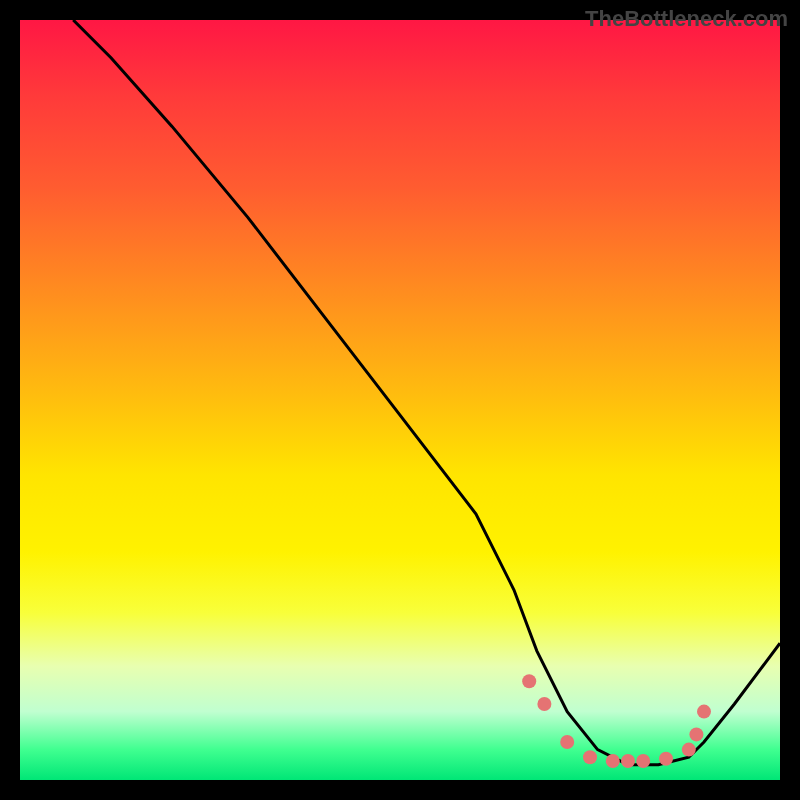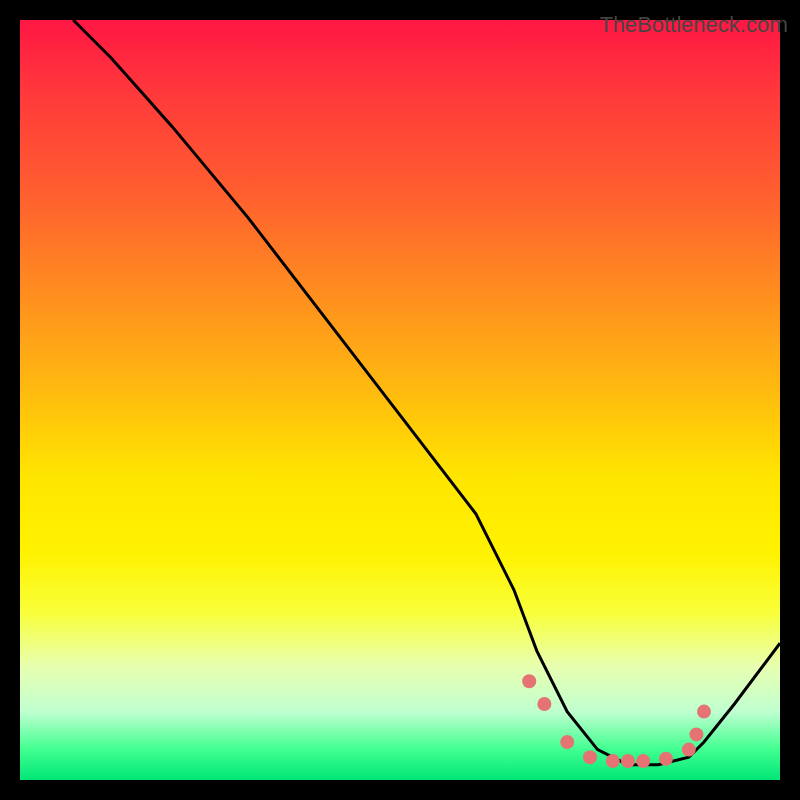--- a/index.html
+++ b/index.html
@@ -5,25 +5,25 @@
   * { margin: 0; padding: 0; box-sizing: border-box; }
   body {
     width: 800px;
     height: 800px;
     background: #000;
     position: relative;
     font-family: Arial, sans-serif;
   }
   .watermark {
     position: absolute;
-    top: 12px;
+    top: 6px;
     right: 12px;
     color: #444;
     font-size: 22px;
-    font-weight: normal;
+    font-weight: bold;
     z-index: 10;
   }
   .plot-area {
     position: absolute;
     width: 760px;
     height: 760px;
     left: 20px;
     top: 20px;
   }
   .gradient-bg {

